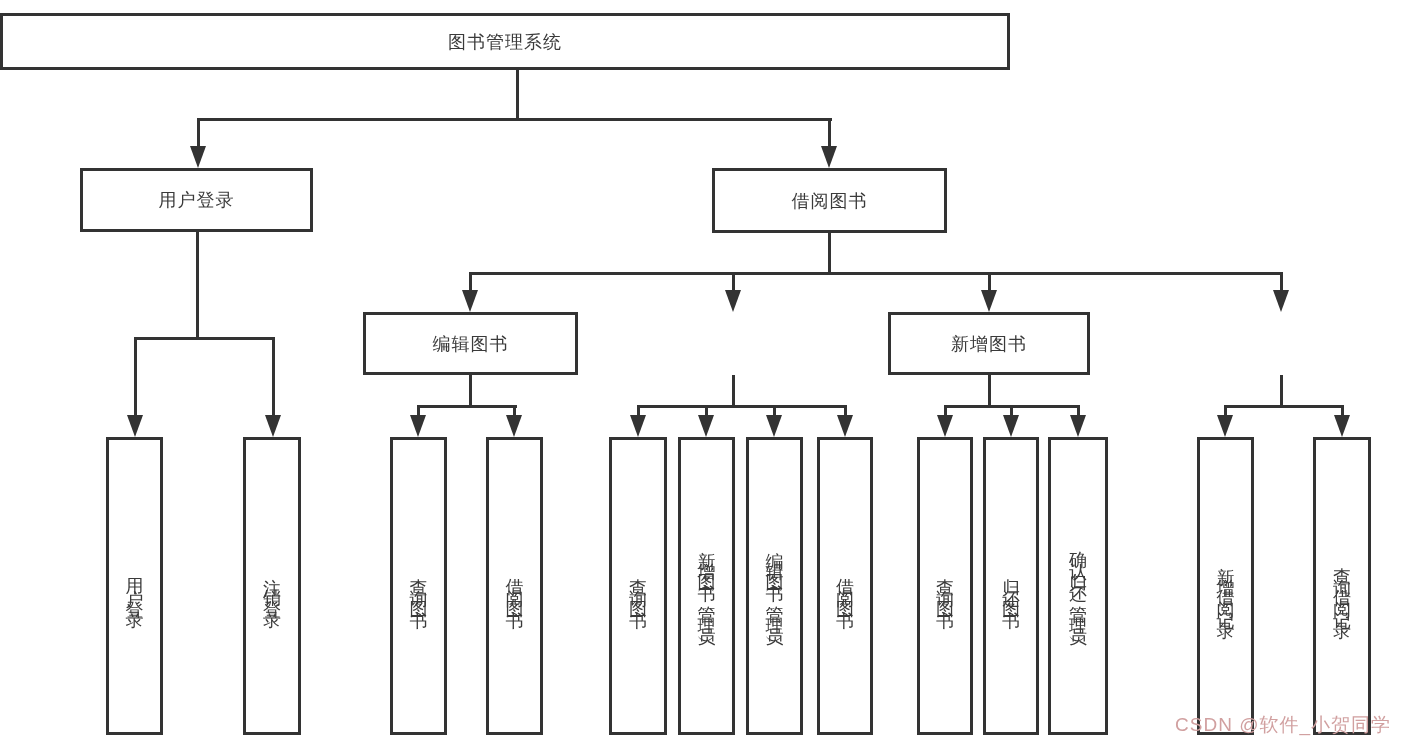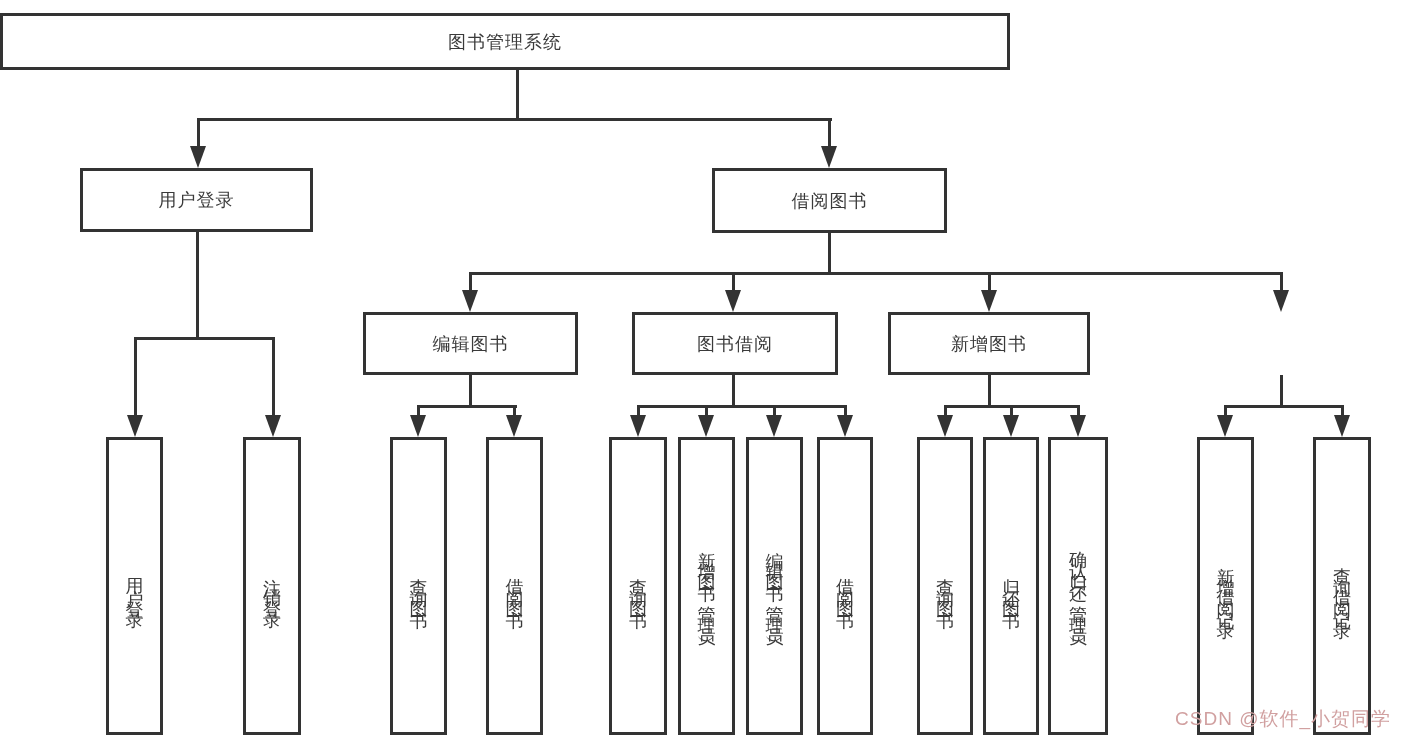--- a/index.html
+++ b/index.html
@@ -51,21 +51,21 @@
   .arrow{
     position:absolute;
     width:0;height:0;
     border-left:8px solid transparent;
     border-right:8px solid transparent;
     border-top:22px solid var(--line);
     z-index:1;
   }
   .watermark{
     position:absolute;
-    right:14px;bottom:15px;
+    right:14px;bottom:9px;
     font-size:19px;
     color:var(--wm);
     letter-spacing:1px;
     z-index:3;
   }
 </style>
 </head>
 <body>
 
 <div id="canvas">
@@ -76,23 +76,20 @@
 
   <div class="hbox" style="left:80px;top:168px;width:233px;height:64px;">
     <span>用户登录</span>
   </div>
   <div class="hbox" style="left:712px;top:168px;width:235px;height:65px;">
     <span>借阅图书</span>
   </div>
 
   <div class="hbox" style="left:363px;top:312px;width:215px;height:63px;">
     <span>编辑图书</span>
-  </div>
-  <div class="hbox" style="left:632px;top:312px;width:206px;height:63px;">
-    <span>图书借阅</span>
   </div>
   <div class="hbox" style="left:888px;top:312px;width:202px;height:63px;">
     <span>新增图书</span>
   </div>
 
   <div class="vbox" style="left:106px;top:437px;width:57px;height:298px;">
     <span class="vtext">用户登录</span>
   </div>
   <div class="vbox" style="left:243px;top:437px;width:58px;height:298px;">
     <span class="vtext">注销登录</span>

